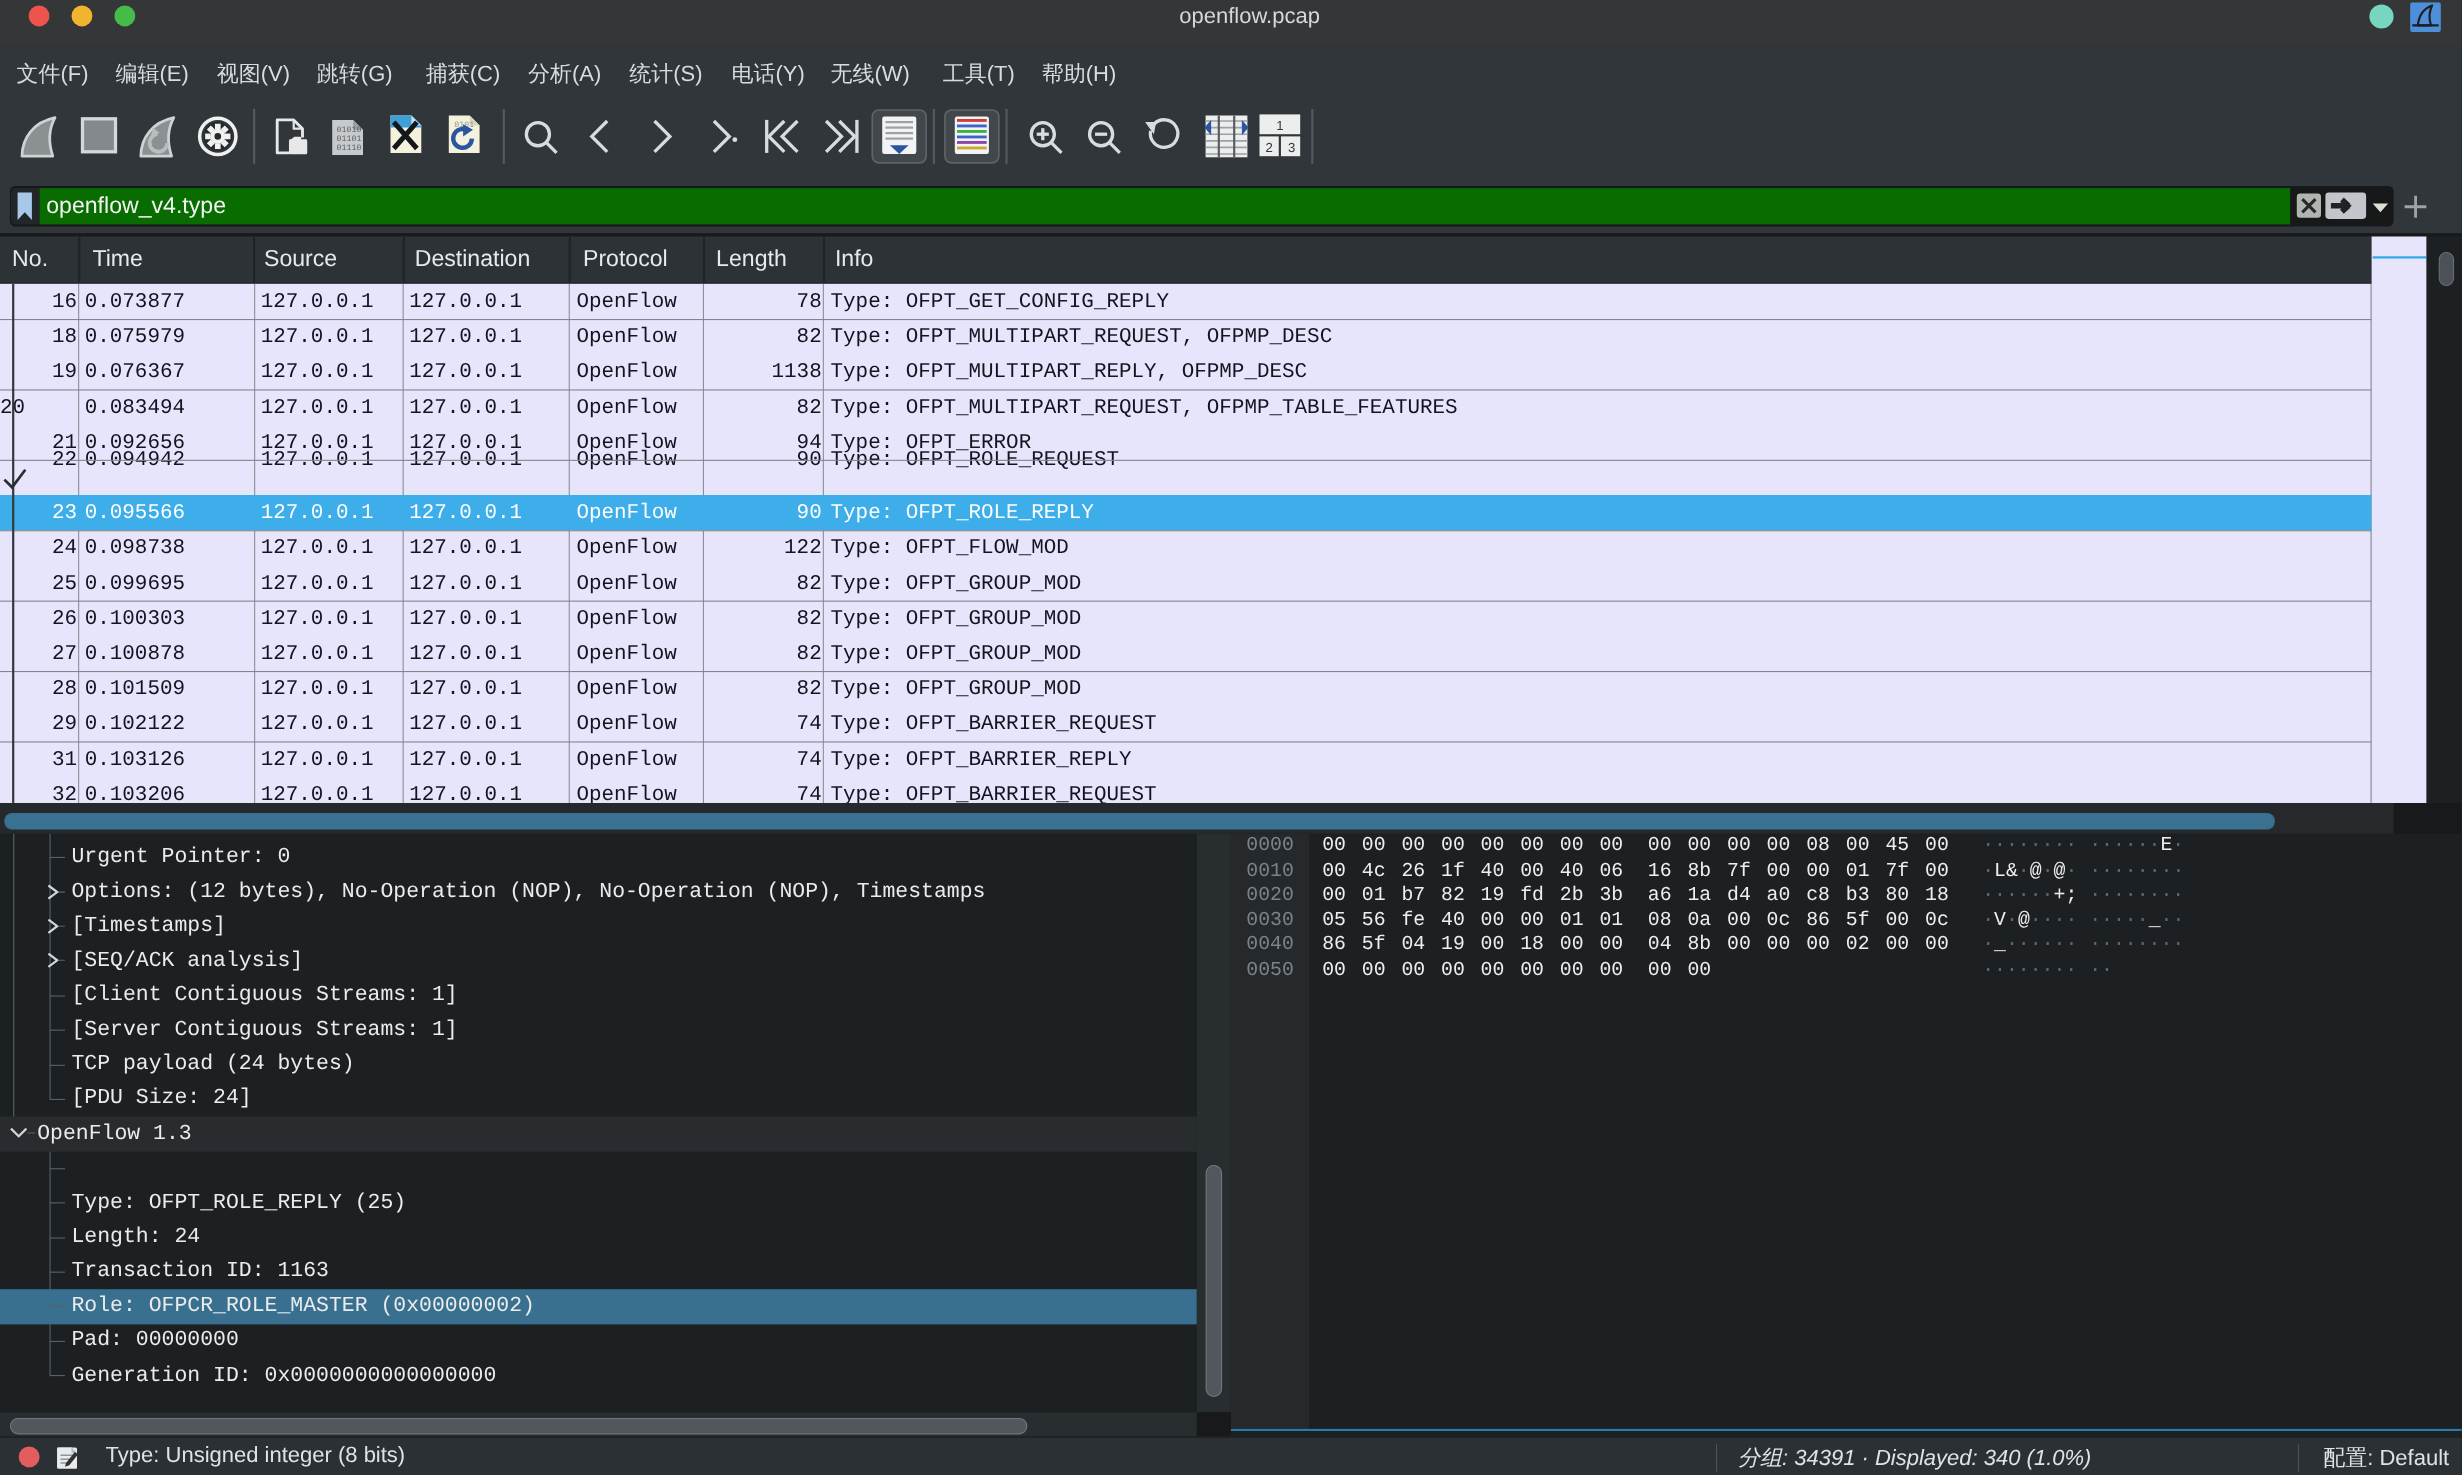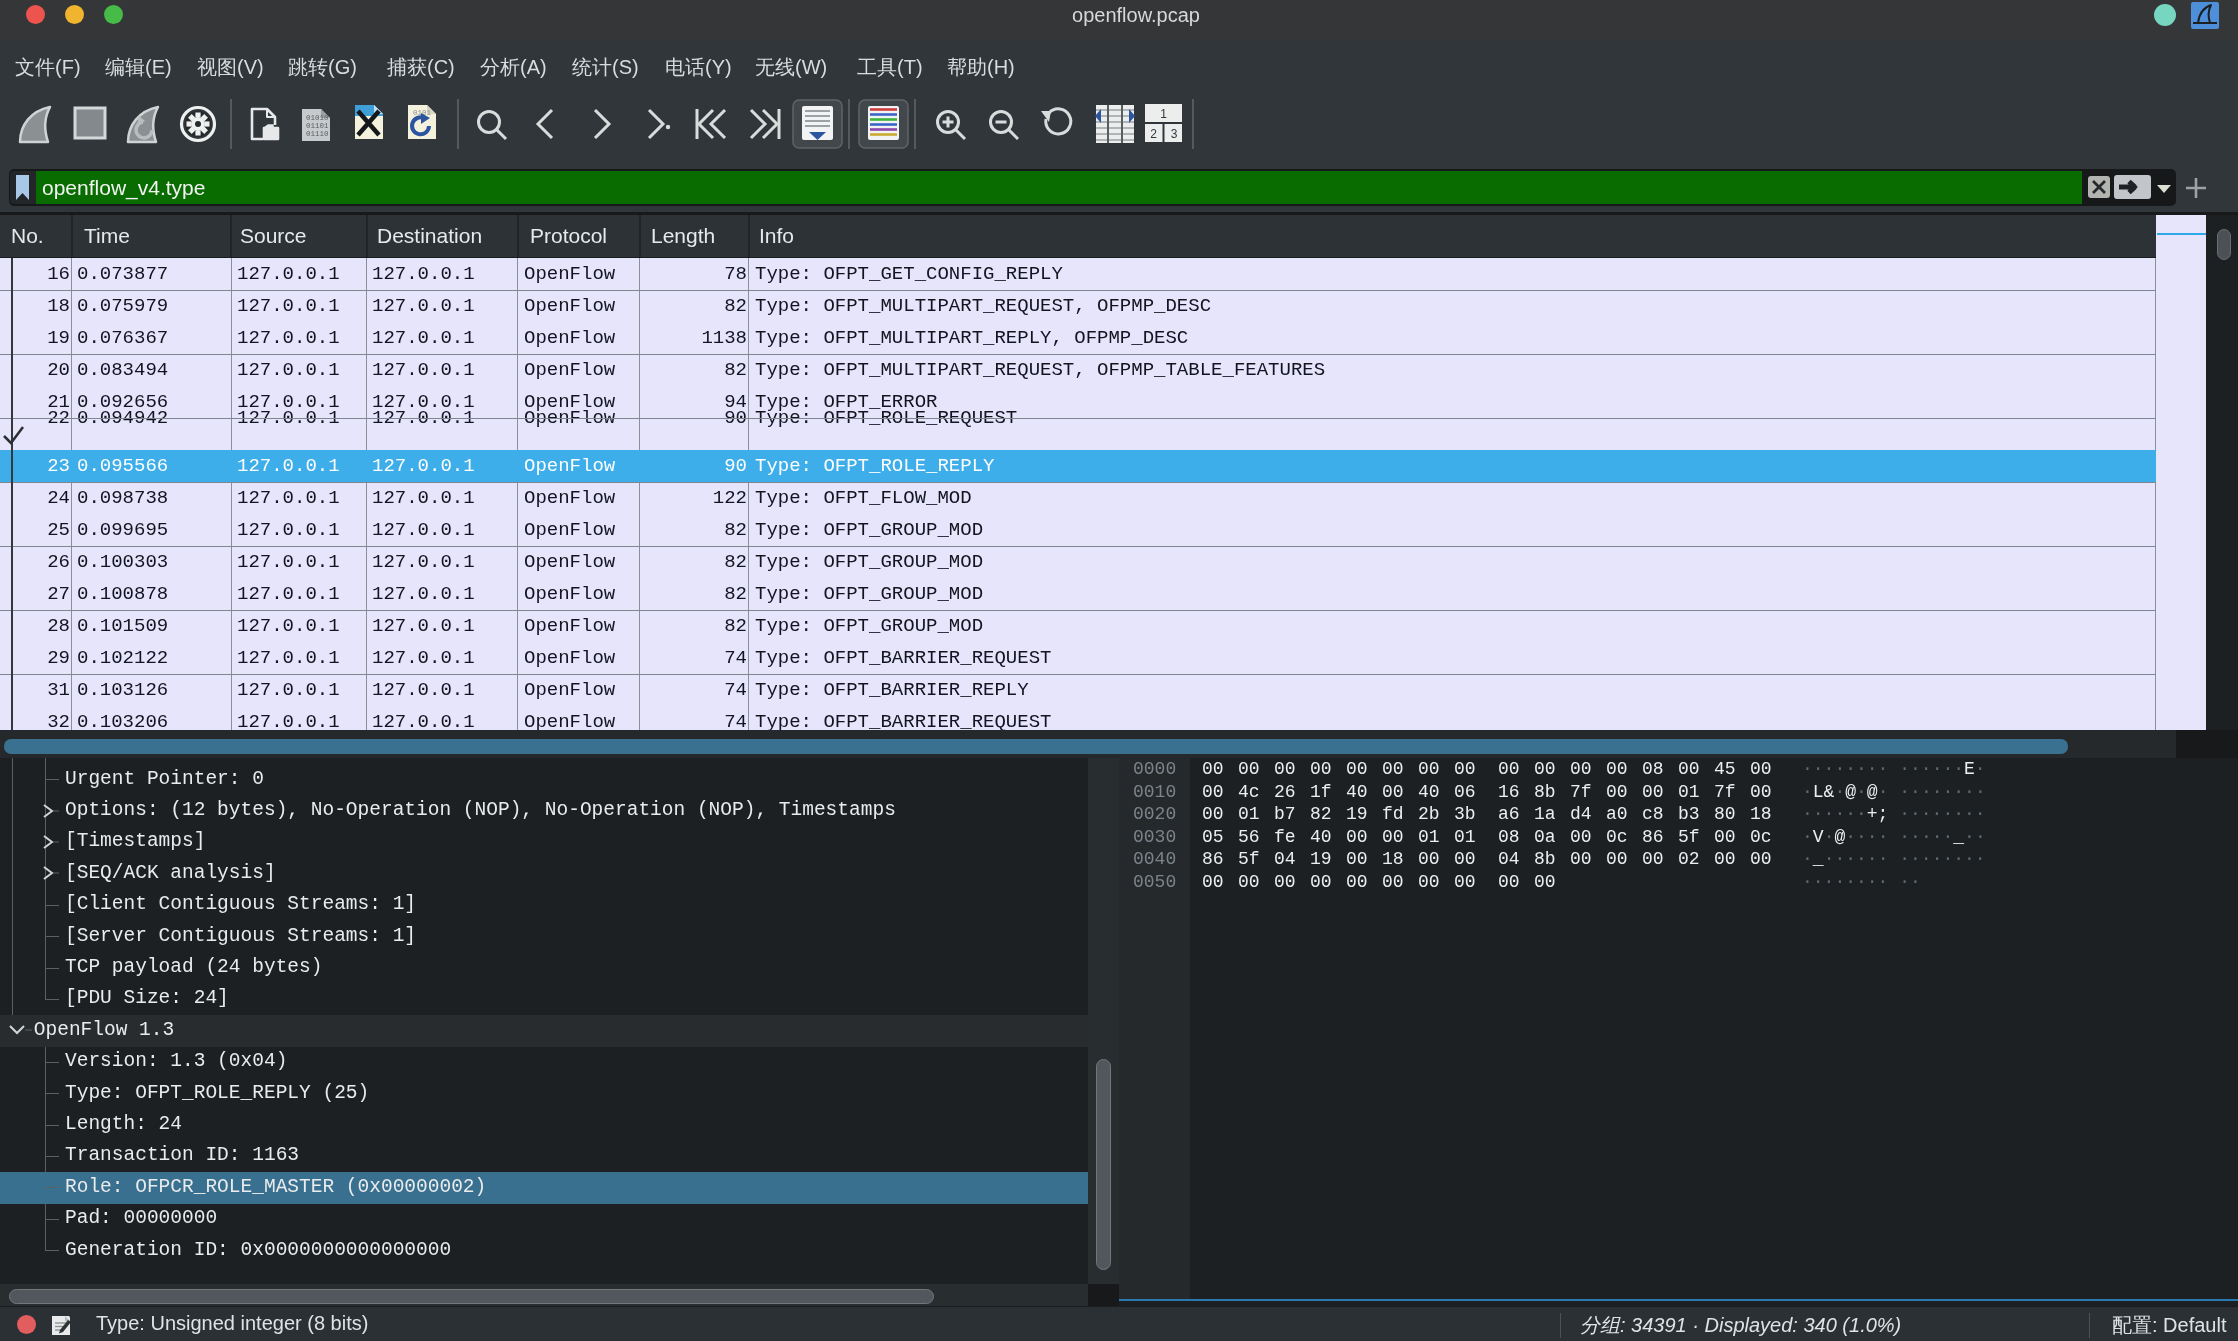--- a/index.html
+++ b/index.html
@@ -286,21 +286,21 @@
 <div class="prow mono" style="top:64px;">
       <span style="left:0; width:70px; text-align:right; display:inline-block;">19</span>
       <span style="left:77px;">0.076367</span>
       <span style="left:237px;">127.0.0.1</span>
       <span style="left:372px;">127.0.0.1</span>
       <span style="left:524px;">OpenFlow</span>
       <span style="left:630px; width:117px; text-align:right; display:inline-block;">1138</span>
       <span style="left:755px;">Type: OFPT_MULTIPART_REPLY, OFPMP_DESC</span>
     </div>
 <div class="prow mono" style="top:96px;">
-      <span style="left:0; width:70px; text-align:right; display:inline-block;">20</span>
+      <span style="left:0; width:70px; text-align:left; display:inline-block;">20</span>
       <span style="left:77px;">0.083494</span>
       <span style="left:237px;">127.0.0.1</span>
       <span style="left:372px;">127.0.0.1</span>
       <span style="left:524px;">OpenFlow</span>
       <span style="left:630px; width:117px; text-align:right; display:inline-block;">82</span>
       <span style="left:755px;">Type: OFPT_MULTIPART_REQUEST, OFPMP_TABLE_FEATURES</span>
     </div>
 <div class="prow mono" style="top:128px;">
       <span style="left:0; width:70px; text-align:right; display:inline-block;">21</span>
       <span style="left:77px;">0.092656</span>
@@ -461,23 +461,20 @@
       <span class="txt" style="left:65px;">[PDU Size: 24]</span>
     </div>
 <div style="position:absolute; left:45px; top:241.0px; width:14px; height:1px; background:#5a6165;"></div>
 <div class="drow mono" style="top:256.7px; background:#282c2f;">
       <span class="txt" style="left:33.8px;">OpenFlow 1.3</span>
     </div>
 <svg style="position:absolute; left:8px; top:264.4px;" width="26" height="16" viewBox="0 0 26 16">
       <path d="M2 4 L9 11 L16 4" fill="none" stroke="#d2d6d8" stroke-width="2"></path>
       <line x1="17" y1="8" x2="24" y2="8" stroke="#5a6165" stroke-width="1"></line>
     </svg>
-<div class="drow mono" style="top:288.1px;">
-      <span class="txt" style="left:65px;">Version: 1.3 (0x04)</span>
-    </div>
 <div style="position:absolute; left:45px; top:303.8px; width:14px; height:1px; background:#5a6165;"></div>
 <div class="drow mono" style="top:319.5px;">
       <span class="txt" style="left:65px;">Type: OFPT_ROLE_REPLY (25)</span>
     </div>
 <div style="position:absolute; left:45px; top:335.2px; width:14px; height:1px; background:#5a6165;"></div>
 <div class="drow mono" style="top:350.9px;">
       <span class="txt" style="left:65px;">Length: 24</span>
     </div>
 <div style="position:absolute; left:45px; top:366.6px; width:14px; height:1px; background:#5a6165;"></div>
 <div class="drow mono" style="top:382.3px;">

